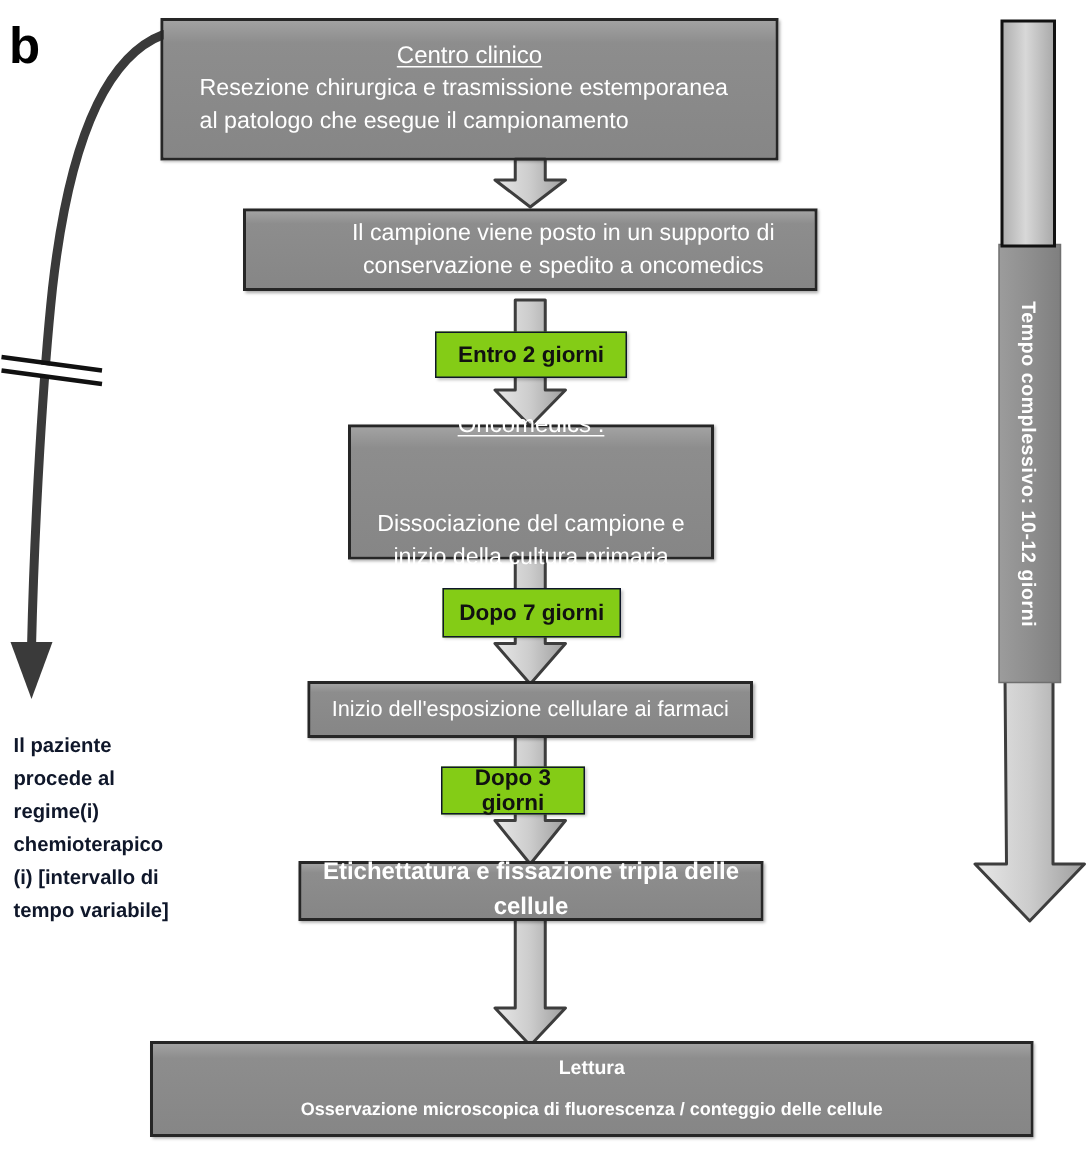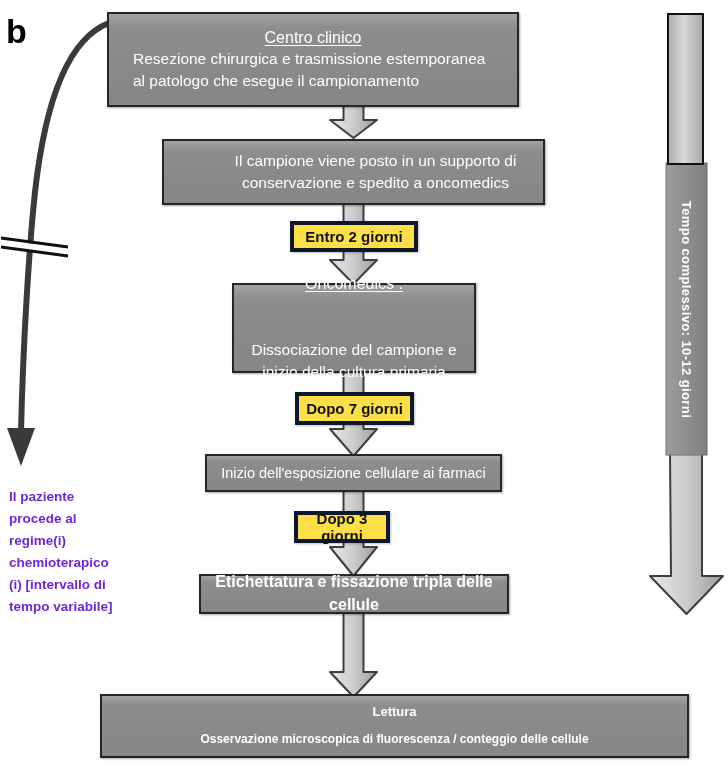--- a/index.html
+++ b/index.html
@@ -24,32 +24,32 @@
     text-decoration:underline;text-underline-offset:2px;
   }
   .gbody{font-size:15.5px;line-height:1.42;text-align:center;padding:0 10px;}
   .gbody.align-left{text-align:left;padding:0 24px;}
   .small  .gbody{font-size:14.5px;}
   .boldbox .gbody{font-size:16px;font-weight:bold;}
   .boldbox .gtitle2{font-size:13px;font-weight:bold;text-align:center;}
   .boldbox2 .gbody{font-size:12px;font-weight:bold;}
   .tlabel{
     position:absolute;z-index:3;box-sizing:border-box;
-    background:#fde047;border:4px solid #0f172a;
+    background:#84cc16;border:1px solid #0f172a;
     color:#111111;font-weight:bold;font-size:15px;
     display:flex;align-items:center;justify-content:center;
     box-shadow:1px 1px 2px rgba(0,0,0,0.25);
   }
   .figlabel{
     position:absolute;left:6px;top:12px;z-index:2;
     font-size:34px;font-weight:800;color:#000000;
   }
   .note{
     position:absolute;left:9px;top:486px;width:150px;z-index:2;
-    color:#6d28d9;font-size:13.5px;font-weight:bold;line-height:22px;
+    color:#0f172a;font-size:13.5px;font-weight:bold;line-height:22px;
   }
   .vlabel{
     position:absolute;left:536px;top:289px;width:300px;height:41px;z-index:3;
     transform:rotate(90deg);
     color:#ffffff;font-size:13px;font-weight:bold;letter-spacing:0.4px;
     text-align:center;line-height:41px;
   }
 </style>
 </head>
 <body>
@@ -94,21 +94,21 @@
     <rect x="668" y="14" width="35" height="150" fill="url(#bg1)" stroke="#111111" stroke-width="2"></rect>
   </svg>
 
   <div class="figlabel">b</div>
 
   <div class="gbox" style="left:107px;top:12px;width:412px;height:95px;">
     <div class="gtitle">Centro clinico</div>
     <div class="gbody align-left">Resezione chirurgica e trasmissione estemporanea al patologo che esegue il campionamento</div>
   </div>
 
-  <div class="gbox" style="left:162px;top:139px;width:383px;height:66px;padding-left:44px;">
+  <div class="gbox" style="left:162px;top:139px;width:383px;height:55px;padding-left:44px;">
     <div class="gbody" style="padding:0 24px;">Il campione viene posto in un supporto di conservazione e spedito a oncomedics</div>
   </div>
 
   <div class="tlabel" style="left:290px;top:221px;width:128px;height:31px;">Entro 2 giorni</div>
 
   <div class="gbox" style="left:232px;top:283px;width:244px;height:90px;gap:44px;">
     <div class="gtitle">Oncomedics :</div>
     <div class="gbody">Dissociazione del campione e inizio della cultura primaria</div>
   </div>
 

